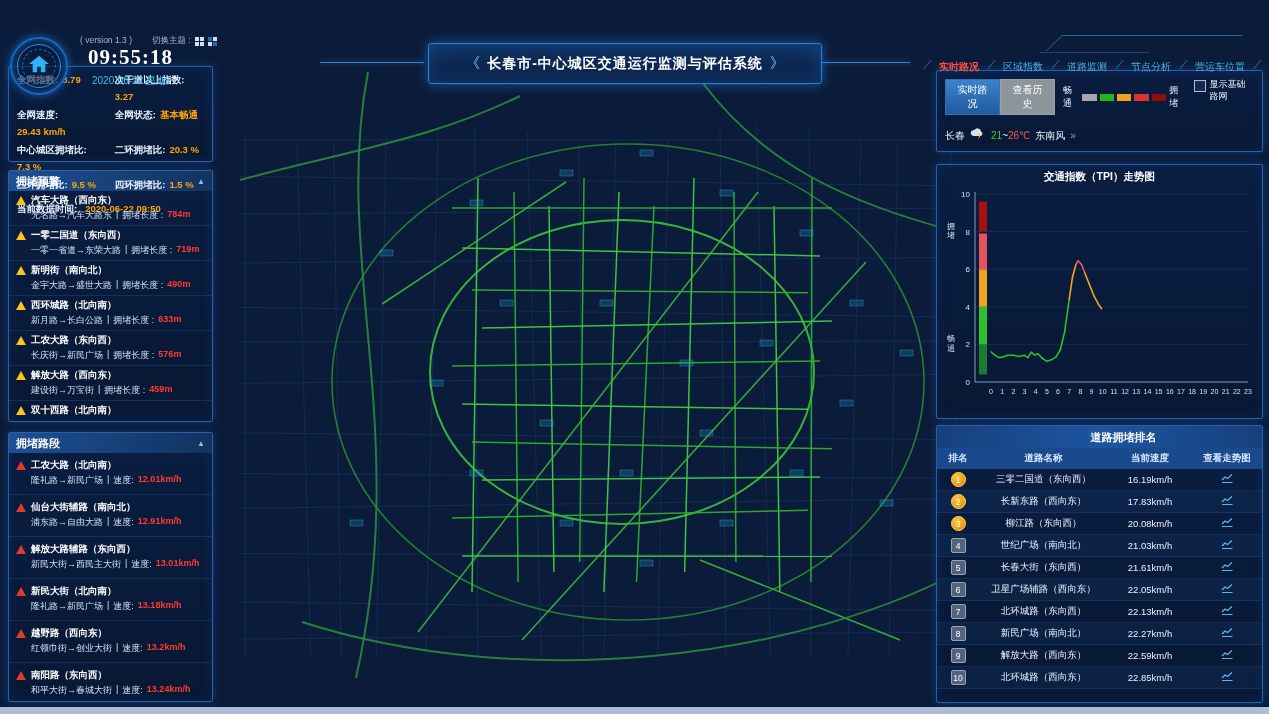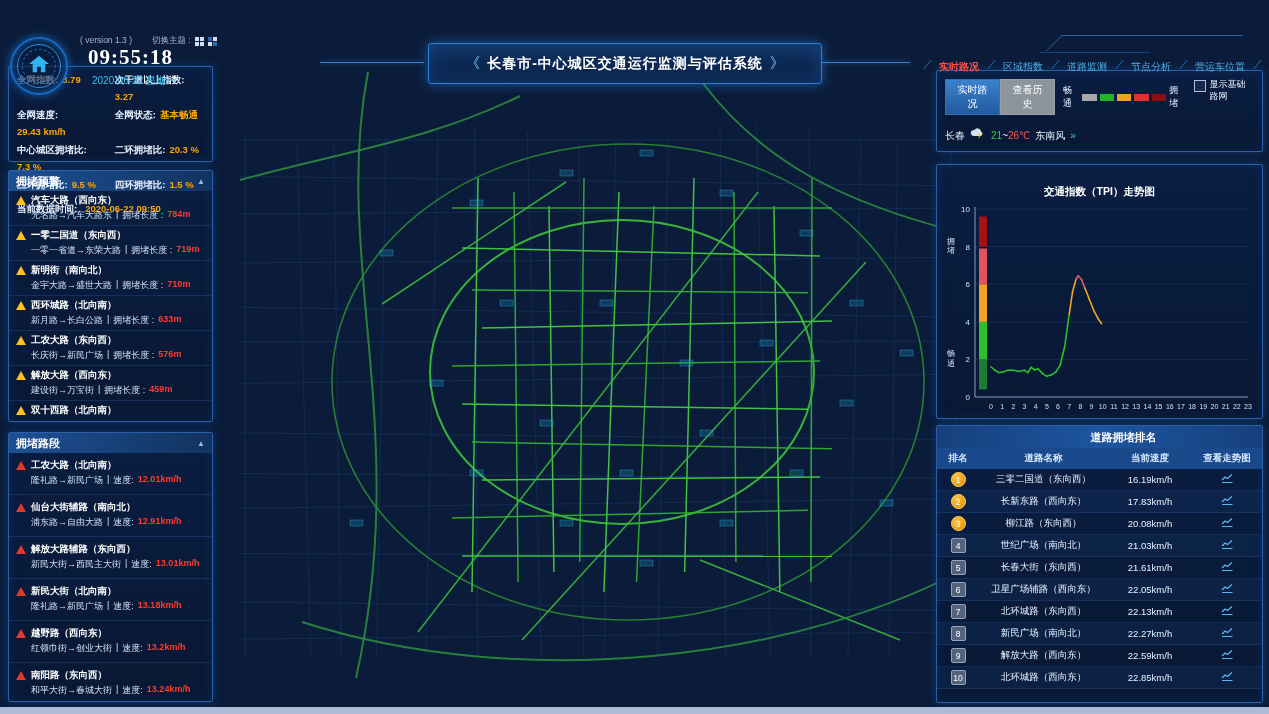--- a/index.html
+++ b/index.html
@@ -72,21 +72,21 @@
   .rv-top{display:flex;align-items:flex-start;gap:8px;}
   .tabs{display:flex;}
   .tab{font-size:10px;color:#fff;padding:3px 9px;border:1px solid #9aa2a9;background:#8d959c;cursor:pointer;}
   .tab.active{background:linear-gradient(#3b82cc,#215a9e);border-color:#3a6fae;}
   .legend{display:flex;align-items:center;gap:3px;font-size:9px;color:#e8f1ff;margin-top:5px;}
   .sw{width:16px;height:7px;}
   .basemap{margin-left:auto;display:flex;gap:4px;font-size:9px;color:#e8f1ff;width:66px;line-height:1.3;cursor:pointer;}
   .cb{width:10px;height:10px;border:1px solid #a9c2e2;background:rgba(255,255,255,.06);flex:none;margin-top:1px;}
   .weather{margin-top:13px;display:flex;align-items:center;gap:5px;font-size:10px;color:#eaf2ff;}
   .t-low{color:#35d035;} .t-high{color:#ff5a4e;} .more{color:#5fb6f0;cursor:pointer;}
-  .chart-panel{height:255px;margin-bottom:6px;padding:18px 4px;box-sizing:border-box;}
+  .chart-panel{height:255px;margin-bottom:6px;padding:3px 4px;box-sizing:border-box;}
   .chart-title{text-align:center;font-size:10.5px;color:#fff;font-weight:bold;margin:2px 0;}
   #chart-wrap{position:relative;}
   .side-lab{position:absolute;left:5px;width:10px;font-size:8px;color:#cfe0f5;line-height:1.15;text-align:center;word-break:break-all;}
   .rank-panel{height:276px;overflow:hidden;}
   .rank-title{height:22px;line-height:22px;text-align:center;background:linear-gradient(90deg,#16407c,#1d55a0,#16407c);
         color:#fff;font-weight:bold;font-size:11px;padding-left:48px;}
   #rank-table{width:100%;border-collapse:collapse;font-size:9.5px;color:#e8f1ff;}
   #rank-table th{background:#1b4a8c;font-size:9.5px;padding:4px 2px;color:#d6e7ff;}
   #rank-table th:nth-child(1){width:38px;} #rank-table th:nth-child(3){width:80px;} #rank-table th:nth-child(4){width:66px;}
   #rank-table td{text-align:center;padding:3px 2px;border-bottom:1px solid rgba(60,110,180,.22);}
@@ -306,21 +306,21 @@
         </div>
         <div class="w-item">
           <div class="l1">
             <span class="tri "></span>
             <b class="road">新明街（南向北）</b>
           </div>
           <div class="l2">
             <span class="seg">金宇大路→盛世大路</span>
             <span class="sep">|</span>
             <span class="m-lbl">拥堵长度 :</span>
-            <span class="red">710m</span>
+            <span class="red">490m</span>
           </div>
         </div>
         <div class="w-item">
           <div class="l1">
             <span class="tri "></span>
             <b class="road">西环城路（北向南）</b>
           </div>
           <div class="l2">
             <span class="seg">新月路→长白公路</span>
             <span class="sep">|</span>

